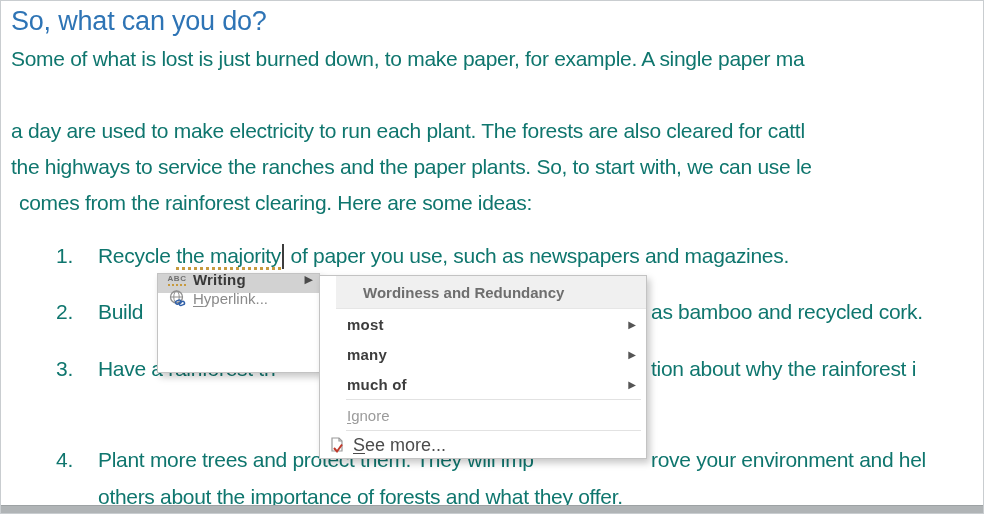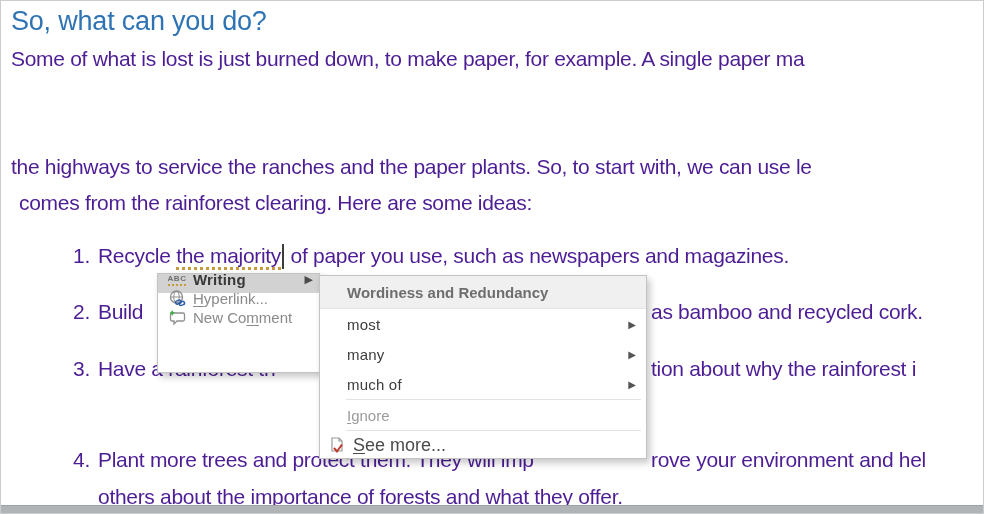--- a/index.html
+++ b/index.html
@@ -4,22 +4,21 @@
 <style>
   html,body{margin:0;padding:0;background:#e9e9e9;}
   #stage{
     position:relative;width:984px;height:514px;background:#ffffff;
     overflow:hidden;border:1px solid #c9cdd0;box-sizing:border-box;
     font-family:"Liberation Sans","DejaVu Sans",sans-serif;
     color:#1c1c1c;
   }
   .docline{
     position:absolute;white-space:nowrap;font-size:21px;letter-spacing:-0.3px;
-    color:#4c1d95;
-    text-align:right;
+    color:#0f766e;
   }
   .heading{
     position:absolute;left:10px;top:5px;font-size:27px;letter-spacing:-0.2px;
     white-space:nowrap;
   }
   .num{position:absolute;width:34px;}
   .flagged{border-bottom:3px dotted #c79a3e;padding-bottom:0px;}
   .caret{
     display:inline-block;width:2px;height:25px;background:#3c3c3c;
     vertical-align:middle;margin:0 1px 0 1px;transform:translateY(-1px);
@@ -43,48 +42,49 @@
   .row-arrow{color:#4a4a4a;font-size:11px;flex:0 0 auto;}
   .abc-icon{
     font-size:8px;font-weight:bold;color:#6f6f6f;letter-spacing:0.5px;
     border-bottom:2px dotted #c79a3e;padding-bottom:1px;line-height:9px;
   }
   
   #sub-menu{left:318px;top:274px;width:328px;height:184px;}
   .sub-header{
     height:33px;background:#f0f0f0;display:flex;align-items:center;
     padding-left:27px;font-size:15px;font-weight:bold;color:#6e6e6e;
-    box-sizing:border-box;border-bottom:1px solid #e6e6e6;white-space:nowrap;
+    box-sizing:border-box;border-bottom:1px solid #e6e6e6;white-space:nowrap;margin-left:16px;
   }
   .sub-row{
     height:30px;display:flex;align-items:center;padding:0 10px 0 27px;
     font-size:15px;box-sizing:border-box;white-space:nowrap;
   }
   .sub-row .grow{flex:1;}
-  .sugg{font-weight:normal;color:#3d3d3d;letter-spacing:0.2px;}
+  .sugg{font-weight:bold;color:#3d3d3d;letter-spacing:0.2px;}
   .sub-arrow{color:#555555;font-size:10px;}
   .ignore-lbl{color:#9b9b9b;}
   .divider{height:1px;background:#e2e2e2;margin:0 5px 0 26px;}
   .seemore-row{height:29px;display:flex;align-items:center;padding:0 10px 0 9px;
     font-size:18px;box-sizing:border-box;white-space:nowrap;color:#4b4b4b;}
   .seemore-row .ico{margin-right:7px;display:flex;align-items:center;}
   
   #bottom-bar{
     position:absolute;left:0;right:0;bottom:0;height:7px;background:#b0b4b6;
     border-top:1px solid #9da2a4;z-index:20;
   }
 </style>
 </head>
 <body>
 
 <div id="stage">
 
   <div class="heading" style="color:#2E74B5;">So, what can you do?</div>
 
   <div class="docline" style="left:10px;top:46px;">Some of what is lost is just burned down, to make paper, for example. A single paper ma</div>
+  <div class="docline" style="left:10px;top:118px;">a day are used to make electricity to run each plant. The forests are also cleared for cattl</div>
   <div class="docline" style="left:10px;top:154px;">the highways to service the ranches and the paper plants. So, to start with, we can use le</div>
   <div class="docline" style="left:18px;top:190px;">comes from the rainforest clearing. Here are some ideas:</div>
 
   <div class="docline num" style="left:55px;top:243px;">1.</div>
   <div class="docline" style="left:97px;top:243px;"><span>Recycle </span><span class="flagged">the majority</span><span class="caret"></span><span> of paper you use, such as newspapers and magazines.</span></div>
 
   <div class="docline num" style="left:55px;top:299px;">2.</div>
   <div class="docline" style="left:97px;top:299px;">Build</div>
   <div class="docline" style="left:650px;top:299px;">as bamboo and recycled cork.</div>
 
@@ -109,30 +109,20 @@
       <span class="ctx-icon">
         <svg width="19" height="19" viewBox="0 0 19 19">
           <circle cx="8.5" cy="8" r="6" fill="none" stroke="#8f8f8f" stroke-width="1.3"></circle>
           <ellipse cx="8.5" cy="8" rx="2.7" ry="6" fill="none" stroke="#8f8f8f" stroke-width="1"></ellipse>
           <line x1="2.5" y1="8" x2="14.5" y2="8" stroke="#8f8f8f" stroke-width="1"></line>
           <rect x="7.5" y="11.5" width="5.5" height="3.4" rx="1.7" fill="none" stroke="#2f5fa8" stroke-width="1.5" transform="rotate(-20 10 13)"></rect>
           <rect x="11" y="12.8" width="5.5" height="3.4" rx="1.7" fill="none" stroke="#2f5fa8" stroke-width="1.5" transform="rotate(-20 13.5 14.3)"></rect>
         </svg>
       </span>
       <span class="ctx-label lbl-gray"><span class="accel">H</span><span>yperlink...</span></span>
-    </div>
-    <div class="ctx-row">
-      <span class="ctx-icon">
-        <svg width="19" height="19" viewBox="0 0 19 19">
-          <path d="M4 5 h11 a1.5 1.5 0 0 1 1.5 1.5 v5 a1.5 1.5 0 0 1 -1.5 1.5 h-6 l-3 3 v-3 h-2 a1.5 1.5 0 0 1 -1.5 -1.5 v-5 a1.5 1.5 0 0 1 1.5 -1.5 z" fill="#ffffff" stroke="#8f8f8f" stroke-width="1.3"></path>
-          <line x1="4.2" y1="2.8" x2="4.2" y2="7.2" stroke="#3fae49" stroke-width="1.6"></line>
-          <line x1="2" y1="5" x2="6.4" y2="5" stroke="#3fae49" stroke-width="1.6"></line>
-        </svg>
-      </span>
-      <span class="ctx-label lbl-gray"><span>New Co</span><span class="accel">m</span><span>ment</span></span>
     </div>
   </div>
 
   <div class="menu" id="sub-menu">
     <div class="sub-header">Wordiness and Redundancy</div>
     <div class="sub-row">
       <span class="sugg">most</span>
       <span class="grow"></span>
       <span class="sub-arrow">▶</span>
     </div>

